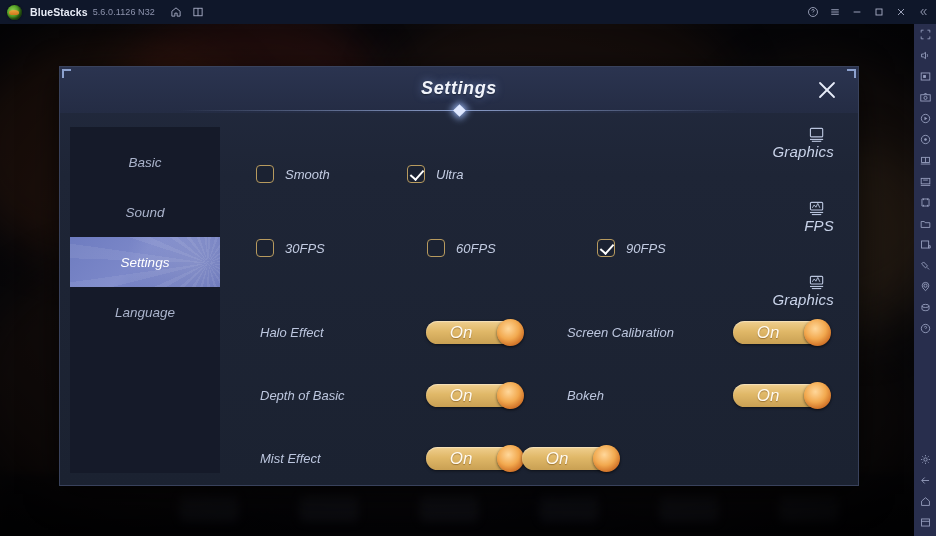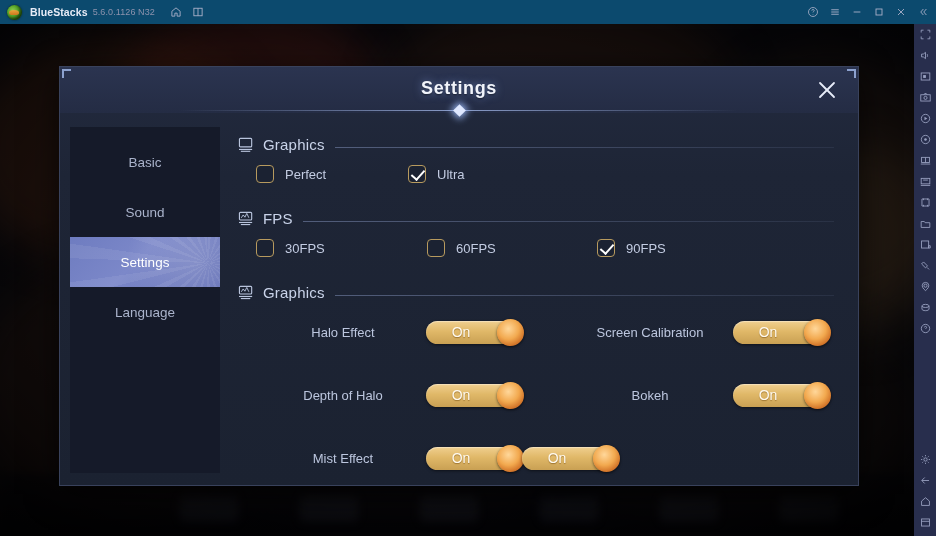--- a/index.html
+++ b/index.html
@@ -19,21 +19,21 @@
     background: #05060a;
     overflow: hidden;
   }
 
   
   .titlebar {
     position: absolute;
     top: 0; left: 0;
     width: 936px;
     height: 24px;
-    background: #0c4a6e;
+    background: #0f172a;
     display: flex;
     align-items: center;
     z-index: 40;
   }
   .tb-logo {
     width: 15px; height: 15px;
     margin-left: 7px;
     border-radius: 50%;
     background:
       radial-gradient(circle at 38% 38%, #8fd14f 0%, #4d9a22 48%, #2f6a14 70%),
@@ -111,20 +111,21 @@
   
   .dialog {
     position: absolute;
     left: 59px; top: 66px;
     width: 800px; height: 420px;
     background: linear-gradient(180deg, #222a3f 0%, #1e2536 26%, #1b2231 100%);
     border: 1px solid #3a4considerable;
     border: 1px solid #39425c;
     box-shadow: 0 8px 30px rgba(0,0,0,.65);
     z-index: 30;
+    font-style: italic;
   }
   .dlg-header {
     position: relative;
     height: 46px;
     background: linear-gradient(180deg, #2b3category, #2b3450 0%, #242c44 100%);
     background: linear-gradient(180deg, #2b3450 0%, #242c44 100%);
   }
   .dlg-title {
     position: absolute;
     left: 0; right: 0; top: 11px;
@@ -207,20 +208,21 @@
   
   .dlg-content {
     flex: 1;
     padding: 8px 26px 0 18px;
   }
   .sec-head {
     display: flex;
     align-items: flex-end;
     height: 26px;
     margin-top: 6px;
+    flex-direction: column;
   }
   .sec-icon {
     width: 18px; height: 17px;
     margin-right: 7px;
     color: #b9c4dd;
     display: flex; align-items: center;
   }
   .sec-title {
     color: #c9d3e9;
     font-size: 15px;
@@ -271,42 +273,41 @@
 
   .togglerow {
     display: flex;
     align-items: center;
     height: 63px;
     padding-left: 22px;
   }
   .tg-cell {
     display: flex;
     align-items: center;
-    justify-content: center;
   }
   .tg-label {
     color: #bcc6de;
     font-size: 13px;
     white-space: nowrap;
   }
   .switch {
     width: 96px; height: 23px;
     border-radius: 12px;
     background: linear-gradient(180deg, #f0cf8f 0%, #e0b868 45%, #c9a053 100%);
     position: relative;
     box-shadow: inset 0 1px 1px rgba(255,255,255,.4), 0 1px 3px rgba(0,0,0,.5);
     flex: none;
   }
   .switch-text {
     position: absolute;
     left: 0; right: 26px; top: 0;
     line-height: 23px;
     text-align: center;
     color: #fffaf0;
-    font-size: 14px;
+    font-size: 17px;
     text-shadow: 0 1px 1px rgba(120,80,20,.6);
   }
   .switch-knob {
     position: absolute;
     right: -2px; top: -2px;
     width: 27px; height: 27px;
     border-radius: 50%;
     background: radial-gradient(circle at 42% 36%, #ffd79a 0%, #f2a94f 45%, #d3762a 72%, #7e3d15 100%);
     box-shadow: 0 1px 3px rgba(0,0,0,.6);
   }
@@ -455,23 +456,23 @@
               <rect x="1.5" y="1.5" width="13" height="9" rx="1"></rect>
               <line x1="1" y1="13.2" x2="15" y2="13.2"></line>
               <line x1="3" y1="15.2" x2="13" y2="15.2"></line>
             </svg>
           </div>
           <div class="sec-title">Graphics</div>
           <div class="sec-rule"></div>
         </div>
 
         <div class="checkrow">
-          <div class="checkcell" style="width:152px">
+          <div class="checkcell" style="width:151px">
             <div class="cb"></div>
-            <div class="cb-label">Perfect</div>
+            <div class="cb-label">Smooth</div>
           </div>
           <div class="checkcell">
             <div class="cb checked"></div>
             <div class="cb-label">Ultra</div>
           </div>
         </div>
 
         <div class="sec-head">
           <div class="sec-icon">
             <svg width="17" height="16" viewBox="0 0 18 17" fill="none" stroke="currentColor" stroke-width="1.2">
@@ -525,21 +526,21 @@
             <div class="tg-label">Screen Calibration</div>
           </div>
           <div class="switch">
             <div class="switch-text">On</div>
             <div class="switch-knob"></div>
           </div>
         </div>
 
         <div class="togglerow">
           <div class="tg-cell" style="width:166px">
-            <div class="tg-label">Depth of Halo</div>
+            <div class="tg-label">Depth of Basic</div>
           </div>
           <div class="switch">
             <div class="switch-text">On</div>
             <div class="switch-knob"></div>
           </div>
           <div class="tg-cell" style="width:166px;margin-left:45px">
             <div class="tg-label">Bokeh</div>
           </div>
           <div class="switch">
             <div class="switch-text">On</div>

